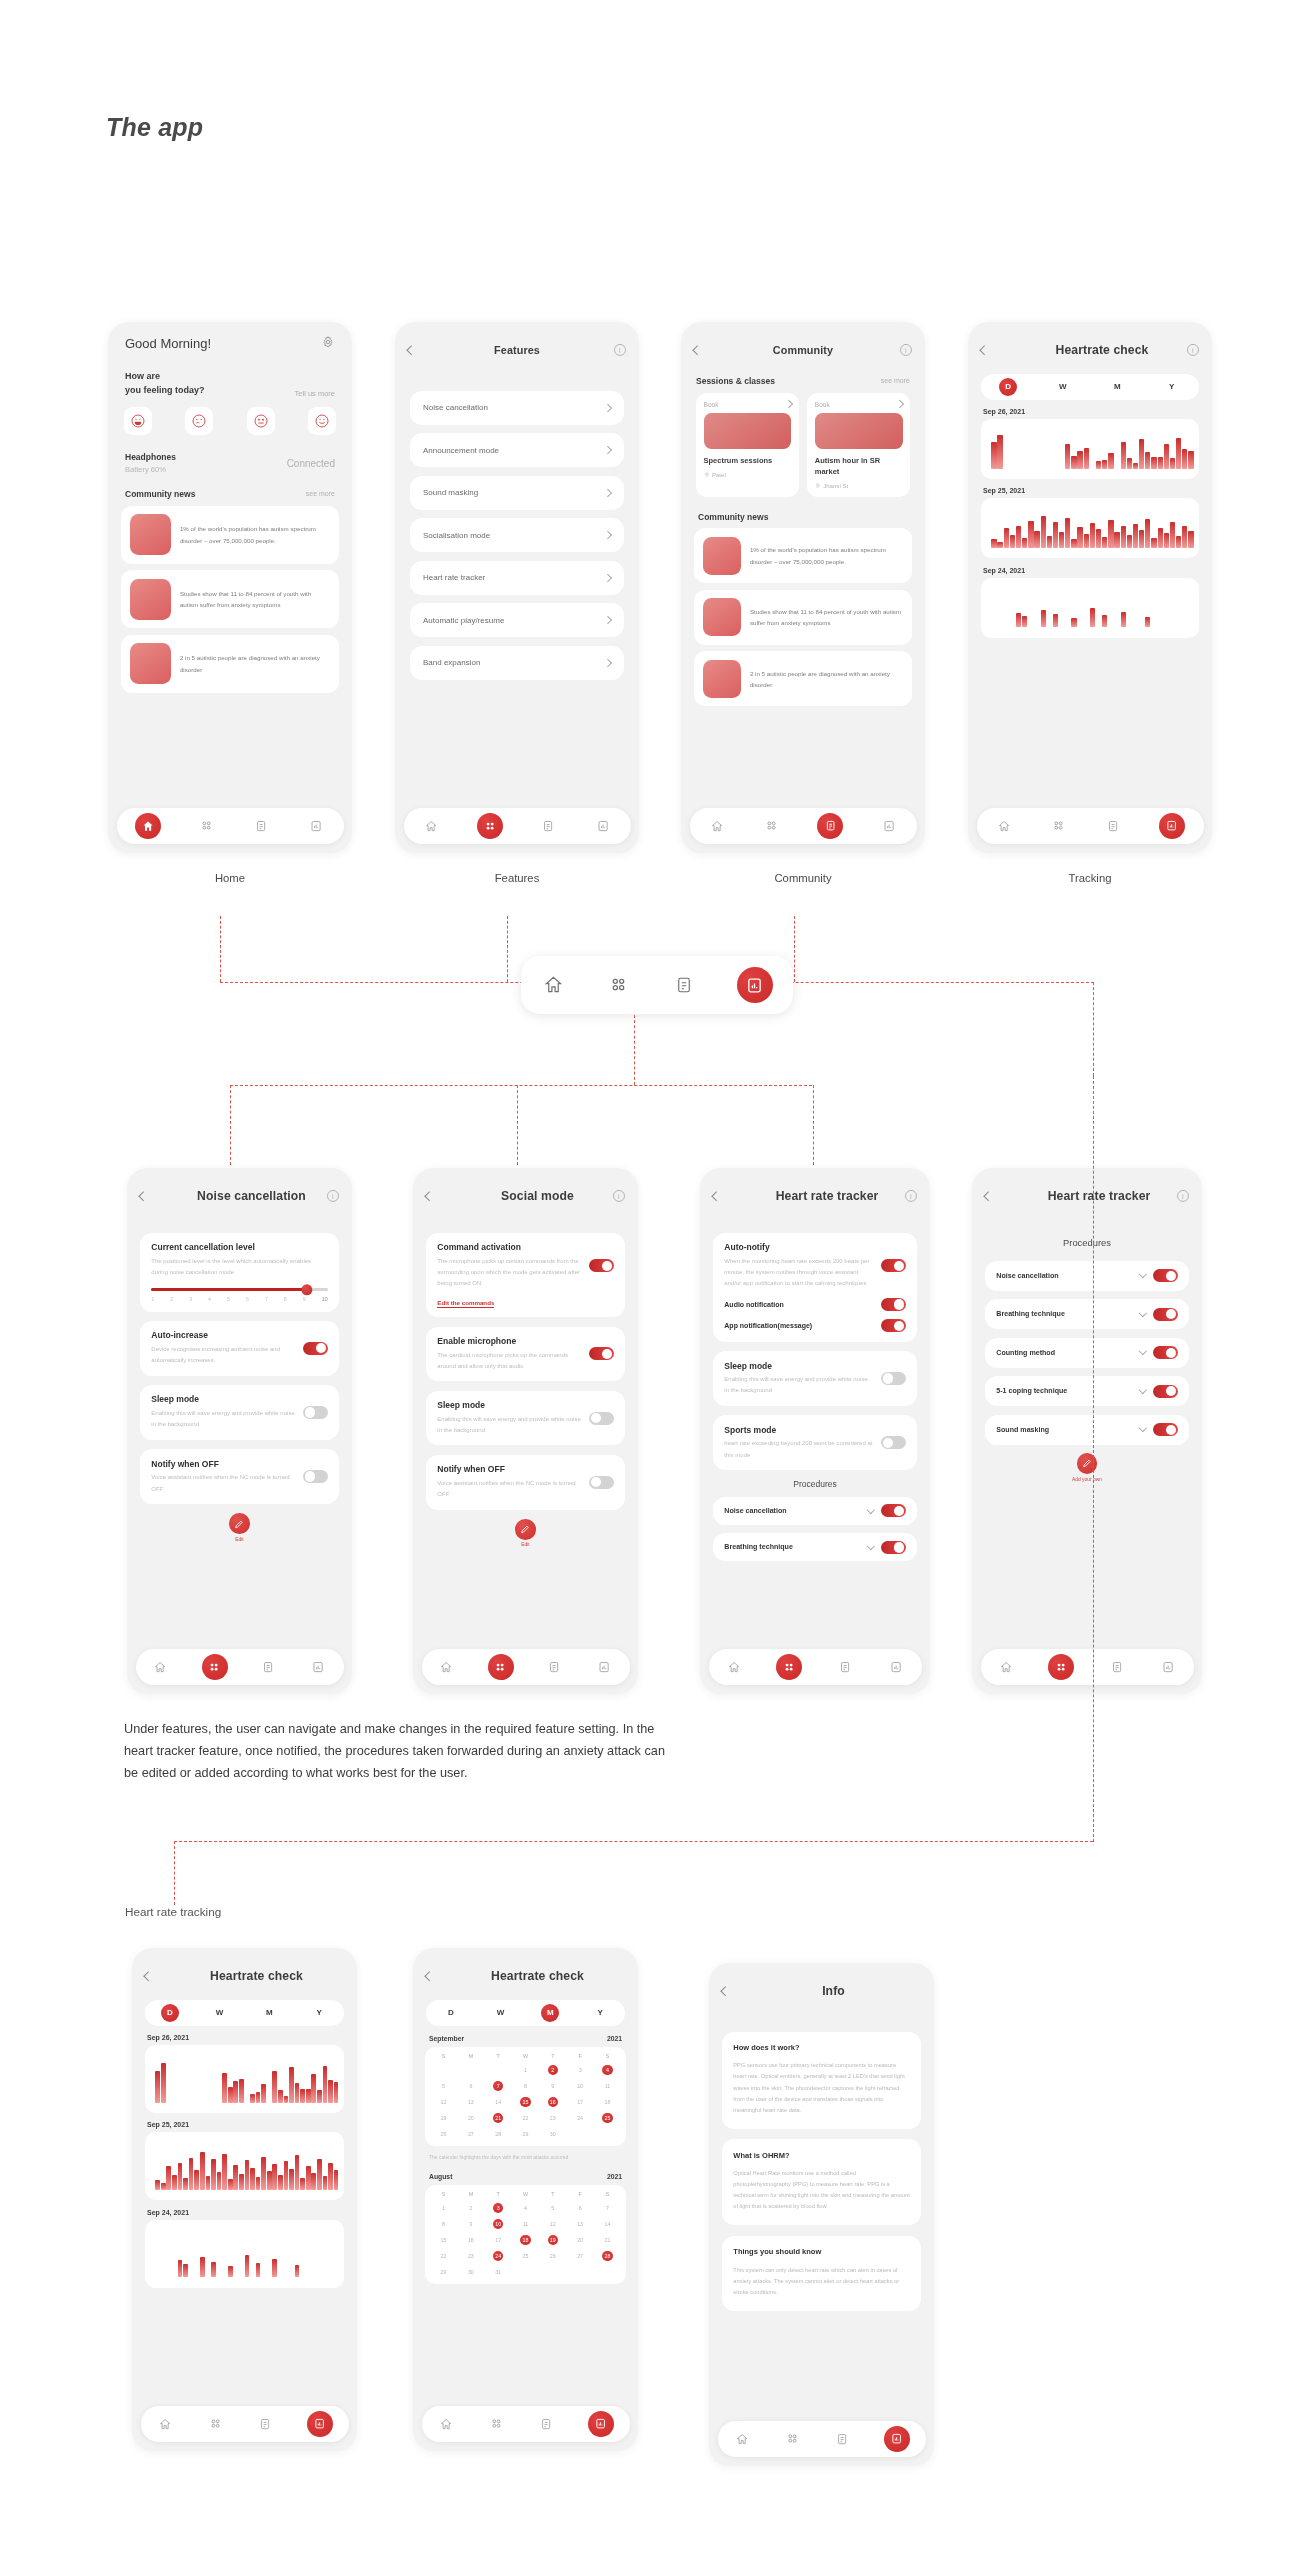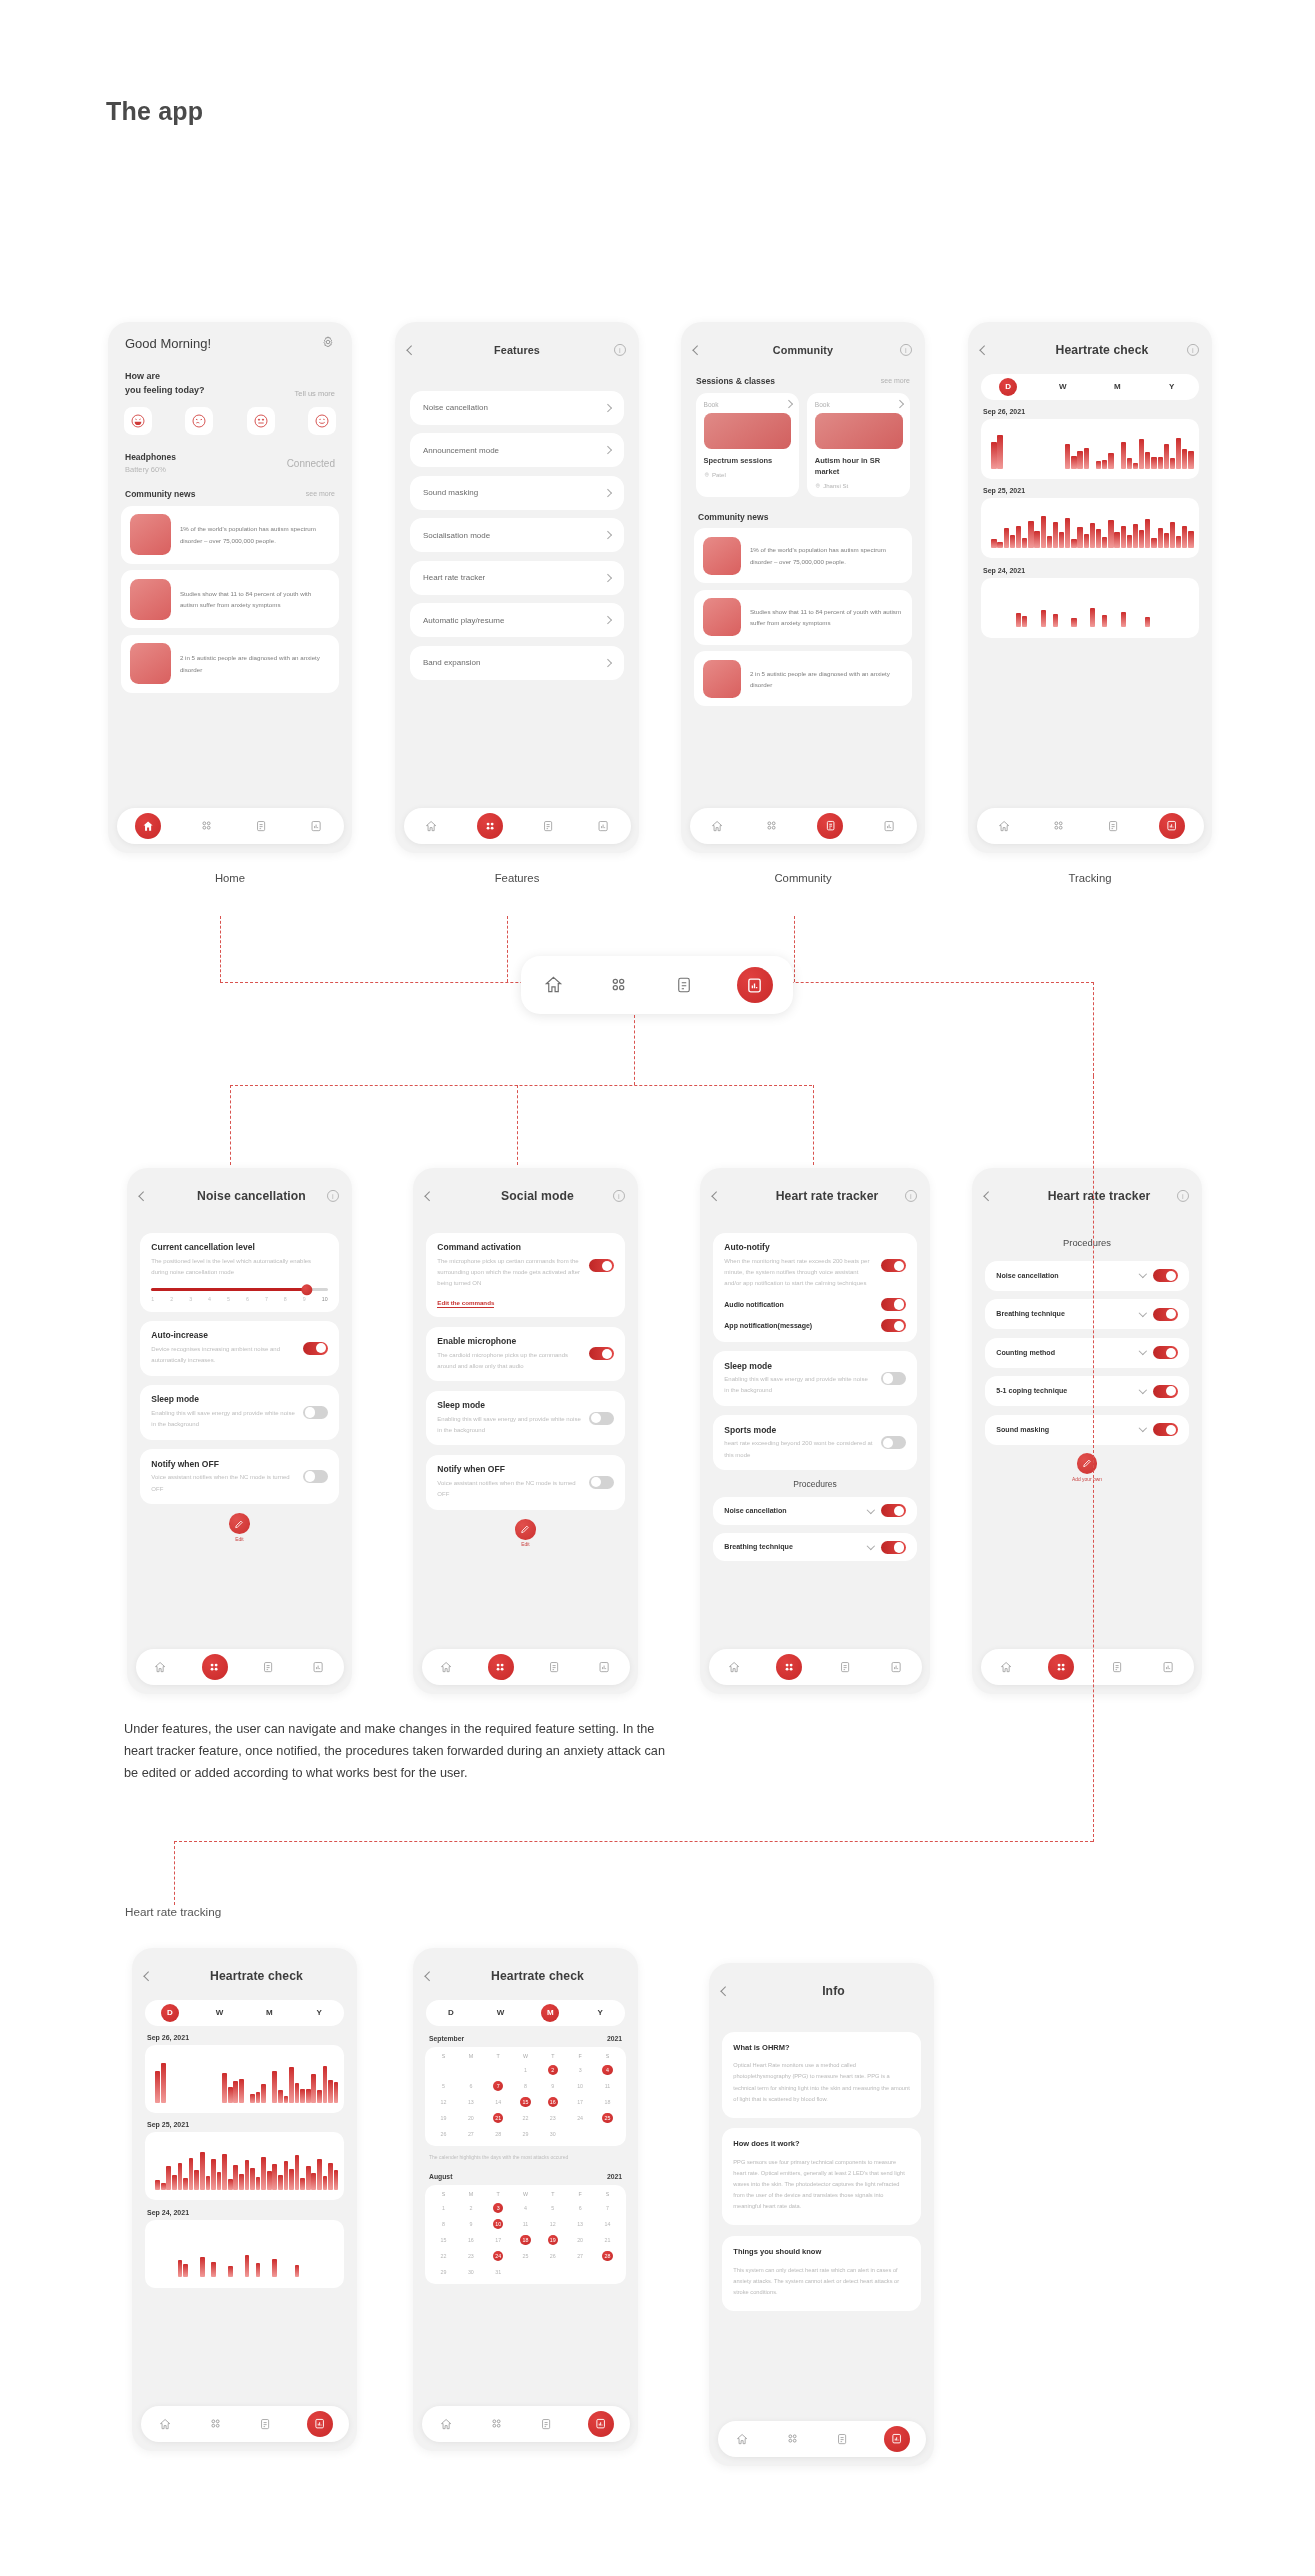--- a/index.html
+++ b/index.html
@@ -6,21 +6,21 @@
   body {
     width: 1315px; height: 2576px;
     background: #ffffff;
     font-family: "Liberation Sans", sans-serif;
     position: relative;
     overflow: hidden;
   }
   .page { position: relative; width: 1315px; height: 2576px; }
 
   
-  .intro { position: absolute; left: 106px; top: 97px; width: 620px; }
+  .intro { position: absolute; left: 106px; top: 113px; width: 620px; font-style: italic; }
   .intro h1 { font-size: 25px; font-weight: bold; color: #4a4a4a; letter-spacing: 0.2px; }
   .intro p { font-size: 13.6px; line-height: 1.62; color: #3c3c3c; margin-top: 20.7px; }
   .intro p.second { margin-top: 19px; }
 
   
   .phone {
     position: absolute;
     background: #f2f2f2;
     border-radius: 20.7px;
     box-shadow: 0 1.9px 9.4px rgba(0,0,0,.055);
@@ -1344,26 +1344,26 @@
 
   <div class="phone" style="left:709px; top:1963px; width:225px; height:503px;">
     <div class="ph-head">
       <div class="back-ic">
           <div class="chev-l"></div>
         </div>
       <div class="ph-title big">Info</div>
     </div>
     <div style="margin-top:24.4px;">
       <div class="info-card">
+        <div class="info-t">How does it work?</div>
+        <div class="info-d">PPG sensors use four primary technical components to measure heart rate. Optical emitters, generally at least 2 LED's that send light waves into the skin. The photodetector captures the light refracted from the user of the device and translates those signals into meaningful heart rate data.</div>
+      </div>
+      <div class="info-card">
         <div class="info-t">What is OHRM?</div>
         <div class="info-d">Optical Heart Rate monitors use a method called photoplethysmography (PPG) to measure heart rate. PPG is a technical term for shining light into the skin and measuring the amount of light that is scattered by blood flow.</div>
-      </div>
-      <div class="info-card">
-        <div class="info-t">How does it work?</div>
-        <div class="info-d">PPG sensors use four primary technical components to measure heart rate. Optical emitters, generally at least 2 LED's that send light waves into the skin. The photodetector captures the light refracted from the user of the device and translates those signals into meaningful heart rate data.</div>
       </div>
       <div class="info-card">
         <div class="info-t">Things you should know</div>
         <div class="info-d">This system can only detect heart rate which can alert in cases of anxiety attacks. The system cannot alert or detect heart attacks or stroke conditions.</div>
       </div>
     </div>
     <div class="navbar">
       <div class="nav-ic">
         <svg width="12.2" height="12.2" viewBox="0 0 24 24" fill="none" stroke="#9a9a9a" stroke-width="1.6">
             <path d="M12 3l9 8h-3v10h-4v-6h-4v6H6V11H3z"></path>

